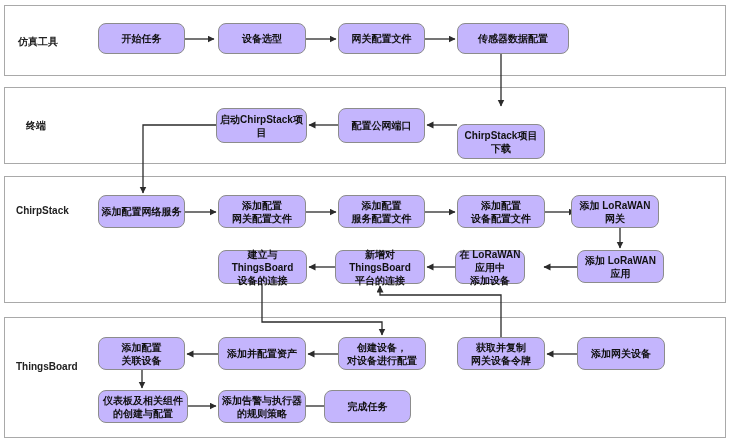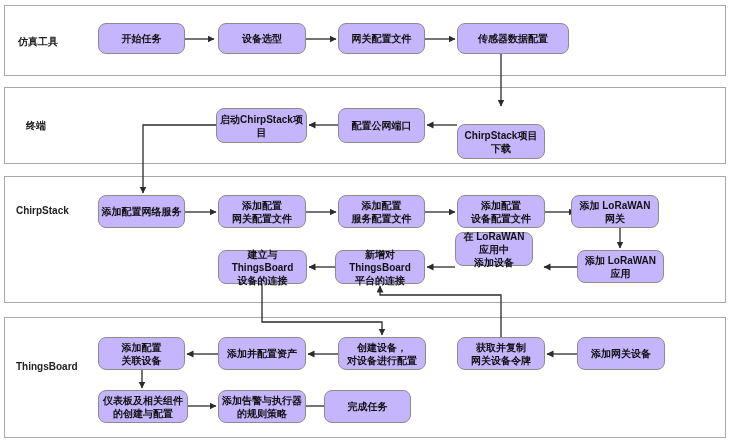--- a/index.html
+++ b/index.html
@@ -87,21 +87,21 @@
 <div class="node" style="left:338px;top:195px;width:87px;height:33px;">添加配置
 服务配置文件</div>
 <div class="node" style="left:457px;top:195px;width:88px;height:33px;">添加配置
 设备配置文件</div>
 <div class="node" style="left:571px;top:195px;width:88px;height:33px;">添加 LoRaWAN 网关</div>
 
 <div class="node" style="left:218px;top:250px;width:89px;height:34px;">建立与ThingsBoard
 设备的连接</div>
 <div class="node" style="left:335px;top:250px;width:90px;height:34px;">新增对ThingsBoard
 平台的连接</div>
-<div class="node" style="left:455px;top:232px;width:78px;height:34px;">在 LoRaWAN 应用中
+<div class="node" style="left:455px;top:250px;width:70px;height:34px;">在 LoRaWAN 应用中
 添加设备</div>
 <div class="node" style="left:577px;top:250px;width:87px;height:33px;">添加 LoRaWAN 应用</div>
 
 <div class="node" style="left:98px;top:337px;width:87px;height:33px;">添加配置
 关联设备</div>
 <div class="node" style="left:218px;top:337px;width:88px;height:33px;">添加并配置资产</div>
 <div class="node" style="left:338px;top:337px;width:88px;height:33px;">创建设备，
 对设备进行配置</div>
 <div class="node" style="left:457px;top:337px;width:88px;height:33px;">获取并复制
 网关设备令牌</div>

